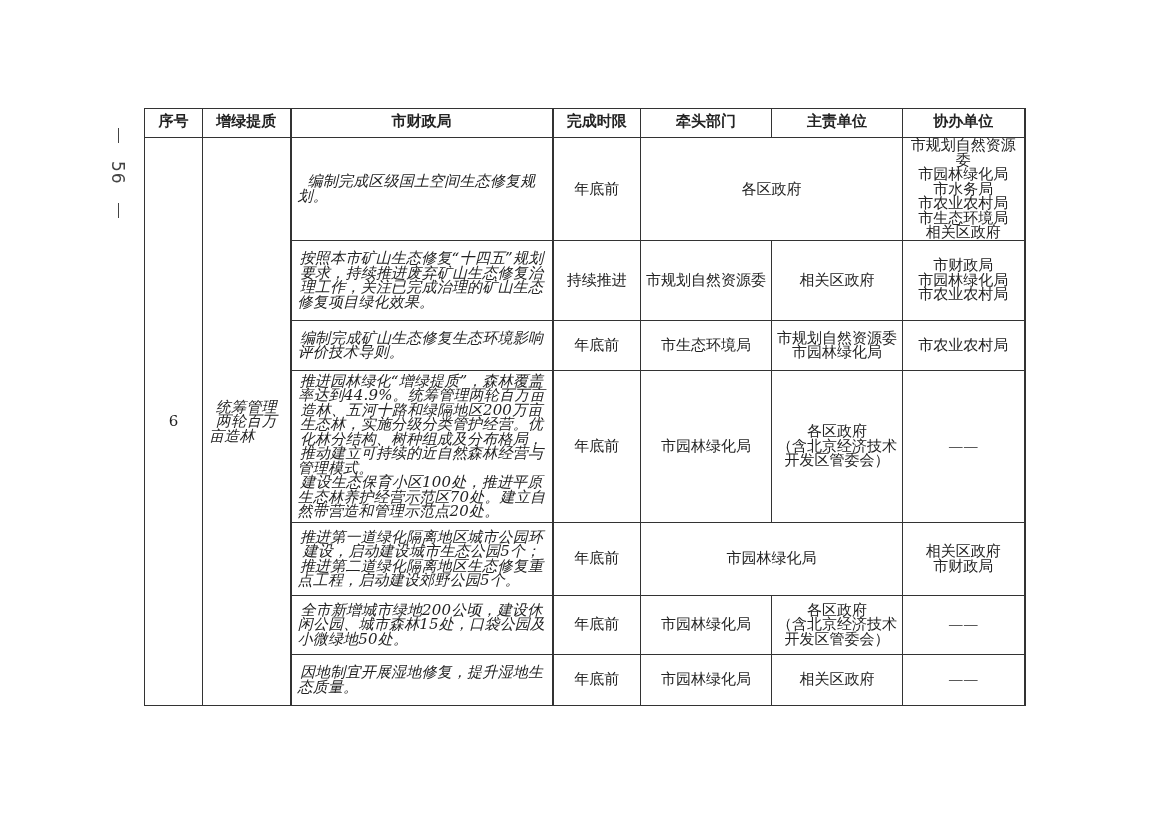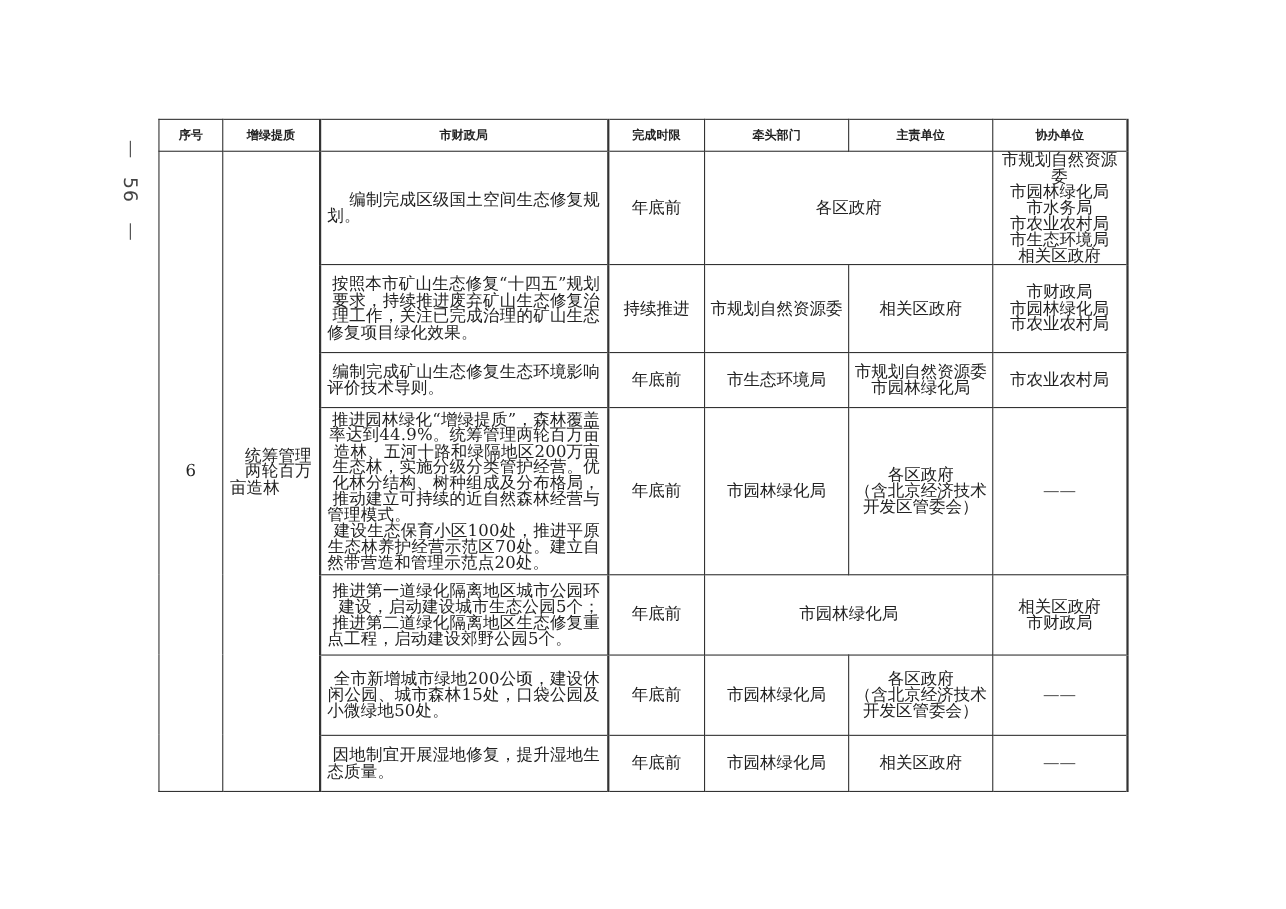--- a/index.html
+++ b/index.html
@@ -48,30 +48,31 @@
     }
     table.main td, table.main th {
       border: 1px solid #333;
       font-size: 15px;
       line-height: 14.5px;
       padding: 0 4px;
       vertical-align: middle;
       text-align: center;
     }
     table.main th {
-      font-family: Liberation Sans, sans-serif;
+      font-family: Liberation Mono, monospace;
       font-weight: bold;
-      font-size: 11px;
+      font-size: 15px;
       height: 28px;
     }
     table.main td.measure {
-      text-align: right;
+      text-align: center;
       text-align-last: left;
       padding: 0 6px;
       letter-spacing: 0.2px;
+      font-style: italic;
     }
     .col-thick { border-left: 2px solid #333 !important; }
     .thick-right { border-right: 2px solid #333 !important; margin-left: 24px; }
     .multi span { display: block; }
     .dash-cell { color: #555; }
   </style>
 </head>
 <body>
 
 <div class="page-number">
@@ -160,21 +161,21 @@
     <tr style="height:73px">
       <td class="measure col-thick">推进第一道绿化隔离地区城市公园环建设，启动建设城市生态公园5个；推进第二道绿化隔离地区生态修复重点工程，启动建设郊野公园5个。</td>
       <td class="col-thick">年底前</td>
       <td colspan="2">市园林绿化局</td>
       <td class="multi thick-right">
         <span>相关区政府</span>
         <span>市财政局</span>
       </td>
     </tr>
 
-    <tr style="height:73px">
+    <tr style="height:59px">
       <td class="measure col-thick">全市新增城市绿地200公顷，建设休闲公园、城市森林15处，口袋公园及小微绿地50处。</td>
       <td class="col-thick">年底前</td>
       <td>市园林绿化局</td>
       <td class="multi">
         <span>各区政府</span>
         <span>（含北京经济技术</span>
         <span>开发区管委会）</span>
       </td>
       <td class="thick-right dash-cell">——</td>
     </tr>

